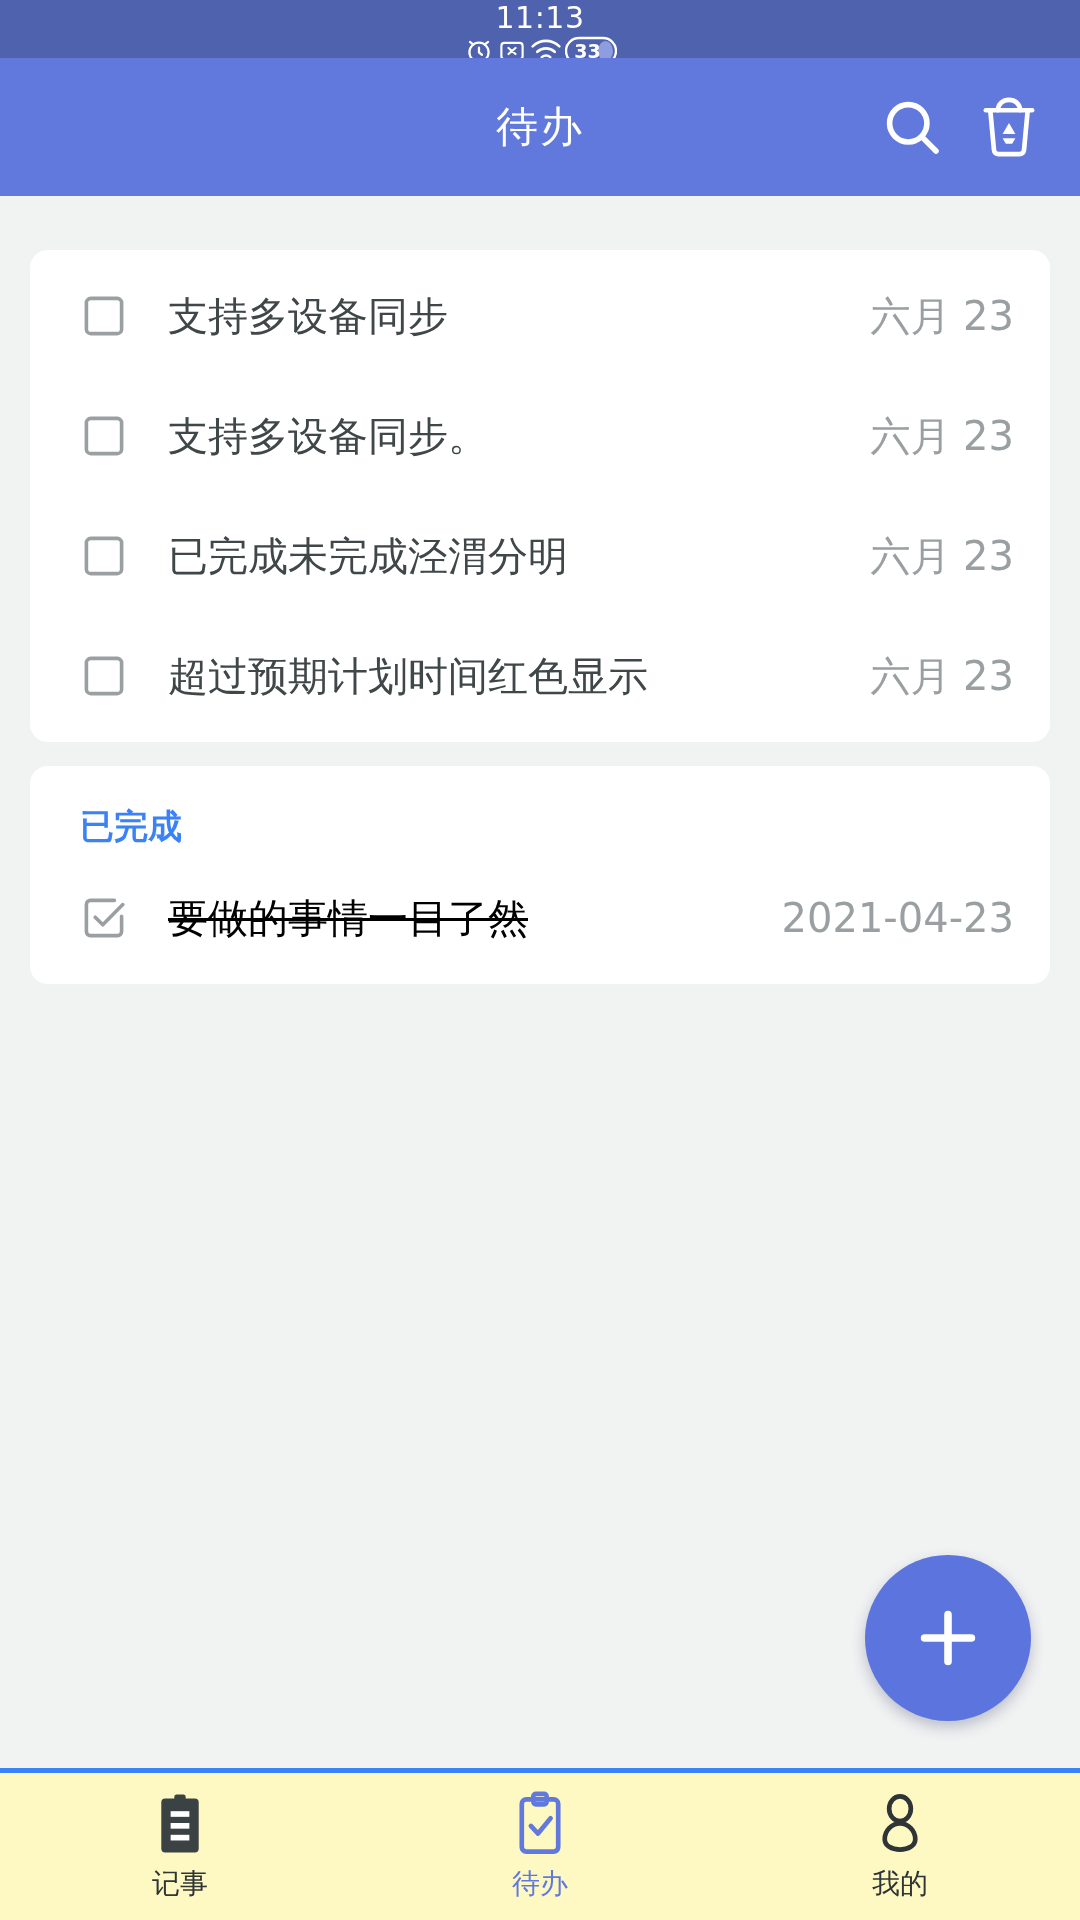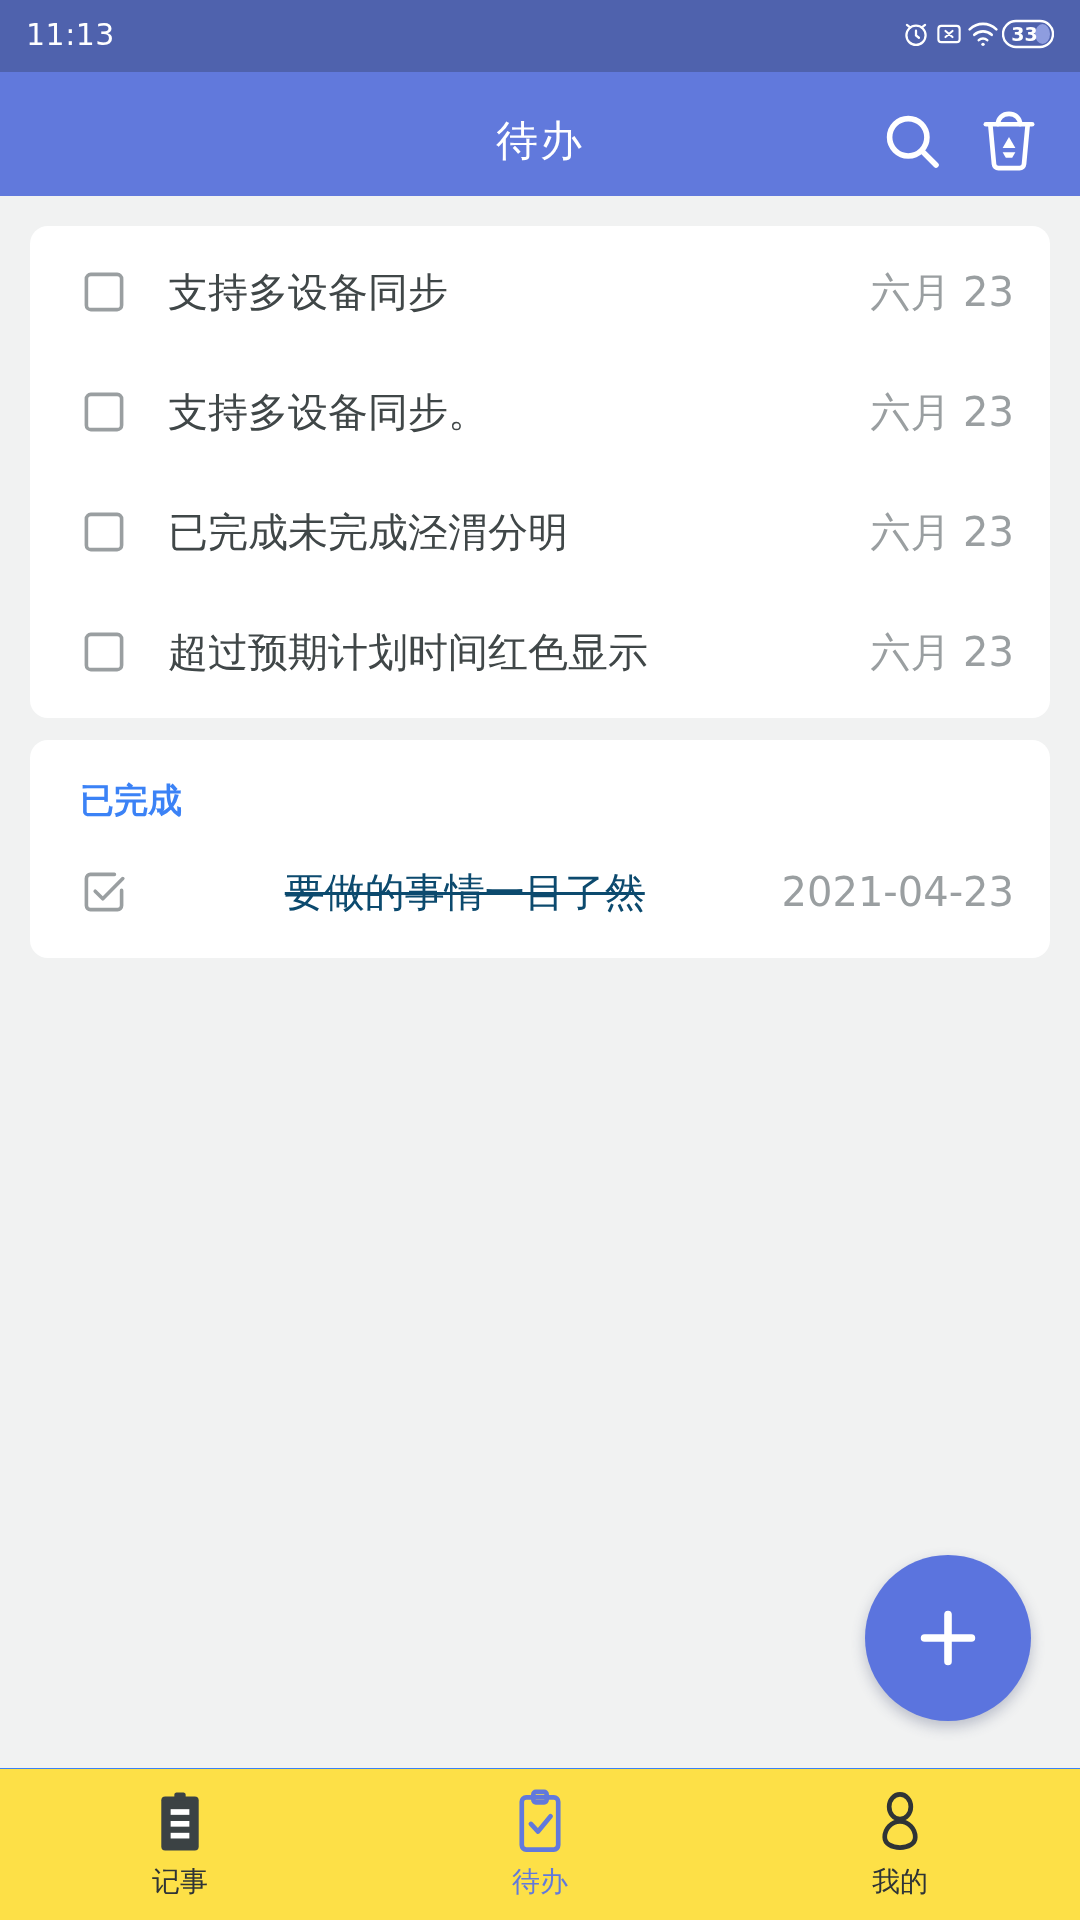--- a/index.html
+++ b/index.html
@@ -6,25 +6,26 @@
   html, body { width:1080px; height:1920px; }
   body {
     font-family: "DejaVu Sans", "Liberation Sans", sans-serif;
     background:#f1f2f2;
     overflow:hidden;
     position:relative;
   }
 
   
   .statusbar{
-    height:72px; width:100%;
+    height:58px; width:100%;
     background:#4f62ad;
     display:flex; align-items:center; justify-content:space-between;
     padding:0 26px 4px 26px;
     color:#ffffff;
+    flex-direction:column;
   }
   .status-time{ font-size:30px; letter-spacing:0.5px; font-weight:400; }
   .status-icons{ display:flex; align-items:center; gap:2px; }
   .status-icons svg{ display:block; }
   .batt{ position:relative; width:52px; height:30px; }
   .batt-num{
     position:absolute; inset:0;
     display:flex; align-items:center; justify-content:center;
     font-size:19px; font-weight:700; color:#ffffff;
     padding-right:7px;
@@ -52,39 +53,39 @@
   .content{
     position:absolute; top:196px; left:0; right:0; bottom:152px;
     background:#f1f2f2;
     padding:30px 30px 0 30px;
   }
   .card{
     background:#ffffff;
     border-radius:18px;
     margin-bottom:22px;
     padding:6px 0;
+    margin-top:24px;
   }
   .row{
     display:flex; align-items:center;
     height:120px;
     padding:0 36px 0 50px;
   }
   .cb{ width:48px; height:48px; flex:0 0 48px; position:relative; }
   .cb svg{ display:block; }
   .row-title{
     flex:1 1 auto;
     font-size:40px; color:#404748;
     margin-left:40px;
     white-space:nowrap; overflow:hidden;
   }
   .row-title.done{
     text-decoration:line-through;
     text-decoration-thickness:3px;
-    color:#0c4a6e;
-    text-align:center;
+    color:#000000;
   }
   .row-date{
     font-size:40px; color:#9a9fa1;
     margin-left:20px; white-space:nowrap;
   }
   .section-title{
     font-size:34px; color:#3b82f6;
     padding:32px 17px 8px 50px;
     font-weight:bold;
   }
@@ -98,22 +99,22 @@
     background:#5b74de;
     box-shadow:0 6px 14px rgba(60,70,110,.30);
     display:flex; align-items:center; justify-content:center;
   }
   .fab svg{ display:block; }
 
   
   .bottomnav{
     position:absolute; left:0; right:0; bottom:0;
     height:152px;
-    background:#fde047;
-    border-top:1px solid #3b82f6;
+    background:#fef9c3;
+    border-top:5px solid #3b82f6;
     display:flex;
   }
   .navitem{
     flex:1 1 0;
     display:flex; flex-direction:column;
     align-items:center; justify-content:center;
     gap:10px;
   }
   .navitem svg{ display:block; }
   .navlabel{ font-size:28px; color:#2f3436; }

